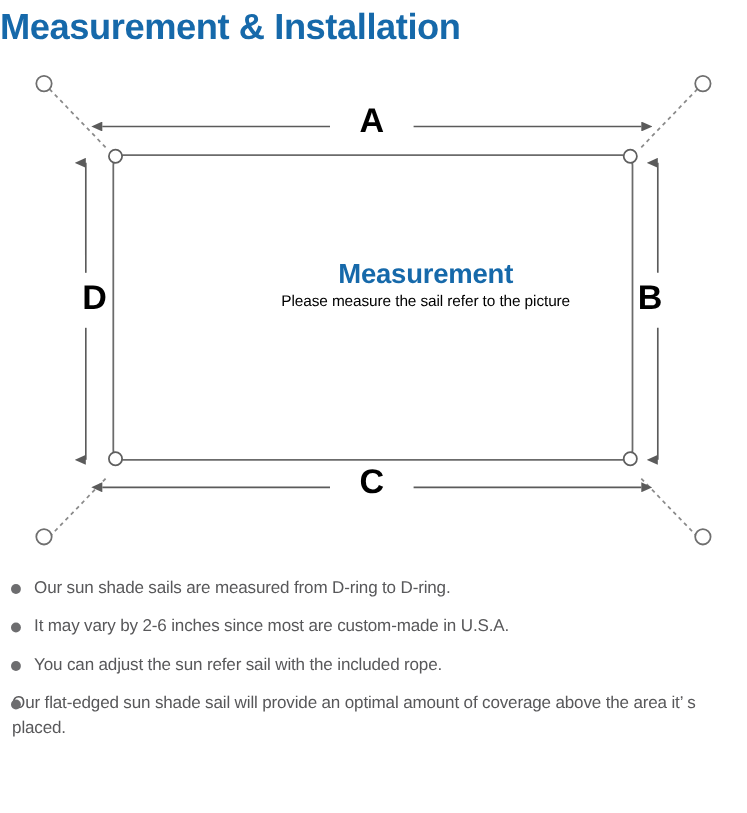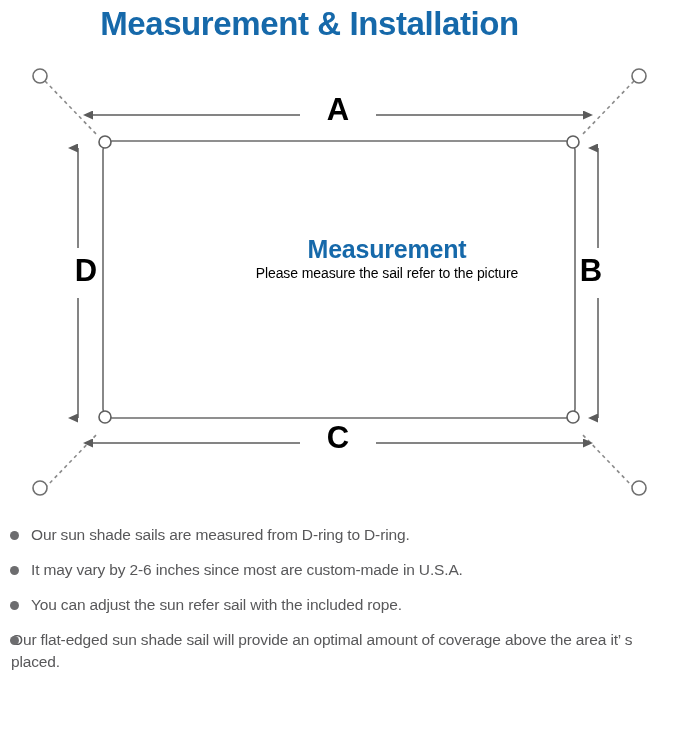--- a/index.html
+++ b/index.html
@@ -23,21 +23,21 @@
     height: 739px;
     background: #ffffff;
   }
 
   
   .title {
     position: absolute;
     left: 0;
     top: 4px;
     width: 619px;
-    text-align: center;
+    text-align: left;
     font-family: "Liberation Sans", sans-serif;
     font-size: 33px;
     font-weight: bold;
     letter-spacing: -0.4px;
     color: #1669aa;
     line-height: 40px;
     white-space: nowrap;
   }
 
   

